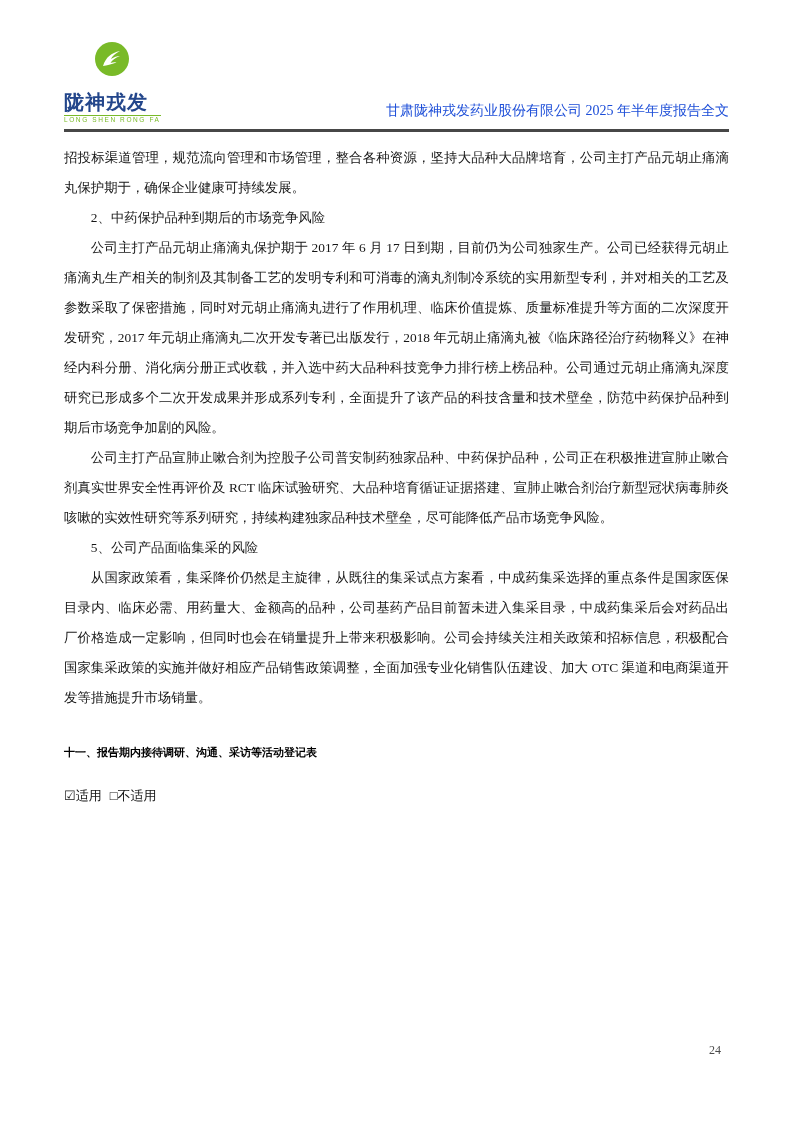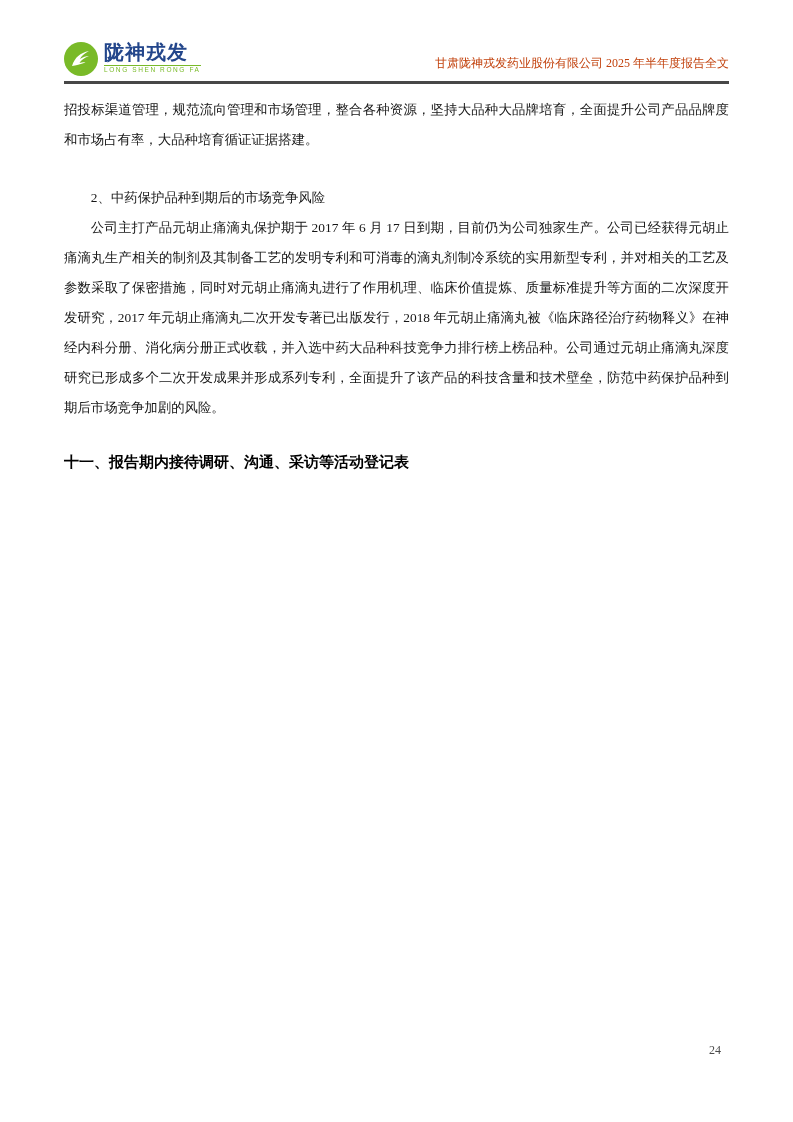--- a/index.html
+++ b/index.html
@@ -19,21 +19,23 @@
   .header {
     margin-top: 42px;
     display: flex;
     justify-content: space-between;
     align-items: flex-end;
     border-bottom: 3px solid #474747;
     padding-bottom: 5px;
   }
   .logo {
     display: flex;
-    gap: 6px;
+    align-items: center;
+    gap: 16px;
+    flex-direction: column;
   }
   .logo-circle {
     width: 34px;
     height: 34px;
     border-radius: 50%;
     background: #79ba28;
     display: flex;
     align-items: center;
     justify-content: center;
     flex: 0 0 auto;
@@ -50,40 +52,40 @@
   .logo-sub {
     font-family: "Liberation Sans", "DejaVu Sans", sans-serif;
     font-size: 6.5px;
     letter-spacing: 1.6px;
     color: #79ba28;
     margin-top: 3px;
     border-top: 1px solid #79ba28;
     padding-top: 1px;
   }
   .doc-title {
-    font-size: 12px;
-    color: #c2410c;
+    font-size: 14px;
+    color: #1d4ed8;
     padding-bottom: 4px;
     white-space: nowrap;
   }
   
   .content {
     margin-top: 11px;
     font-size: 13.4px;
     line-height: 30px;
     text-align: justify;
     color: #161616;
   }
   .para { text-indent: 2em; }
   .para-cont { text-indent: 0; }
-  .subheading { text-indent: 2em; margin-top: 28px; }
+  .subheading { text-indent: 2em; }
   .section-heading {
     font-family: "Liberation Sans", "DejaVu Sans", sans-serif;
     font-weight: bold;
-    font-size: 15px;
+    font-size: 11px;
     color: #000000;
     margin-top: 26px;
     line-height: 26px;
   }
   .applicability {
     margin-top: 20px;
     font-size: 13px;
     line-height: 22px;
     color: #161616;
   }
@@ -113,23 +115,29 @@
       </div>
       <div class="logo-textcol">
         <span class="logo-name">陇神戎发</span>
         <span class="logo-sub">LONG SHEN RONG FA</span>
       </div>
     </div>
     <div class="doc-title">甘肃陇神戎发药业股份有限公司 2025 年半年度报告全文</div>
   </div>
 
   <div class="content">
-    <p class="para-cont">招投标渠道管理，规范流向管理和市场管理，整合各种资源，坚持大品种大品牌培育，全面提升公司产品品牌度和市场占有率，大品种培育循证证据搭建。</p>
+    <p class="para-cont">招投标渠道管理，规范流向管理和市场管理，整合各种资源，坚持大品种大品牌培育，公司主打产品元胡止痛滴丸保护期于，确保企业健康可持续发展。</p>
     <p class="subheading">2、中药保护品种到期后的市场竞争风险</p>
     <p class="para">公司主打产品元胡止痛滴丸保护期于 2017 年 6 月 17 日到期，目前仍为公司独家生产。公司已经获得元胡止痛滴丸生产相关的制剂及其制备工艺的发明专利和可消毒的滴丸剂制冷系统的实用新型专利，并对相关的工艺及参数采取了保密措施，同时对元胡止痛滴丸进行了作用机理、临床价值提炼、质量标准提升等方面的二次深度开发研究，2017 年元胡止痛滴丸二次开发专著已出版发行，2018 年元胡止痛滴丸被《临床路径治疗药物释义》在神经内科分册、消化病分册正式收载，并入选中药大品种科技竞争力排行榜上榜品种。公司通过元胡止痛滴丸深度研究已形成多个二次开发成果并形成系列专利，全面提升了该产品的科技含量和技术壁垒，防范中药保护品种到期后市场竞争加剧的风险。</p>
+    <p class="para">公司主打产品宣肺止嗽合剂为控股子公司普安制药独家品种、中药保护品种，公司正在积极推进宣肺止嗽合剂真实世界安全性再评价及 RCT 临床试验研究、大品种培育循证证据搭建、宣肺止嗽合剂治疗新型冠状病毒肺炎咳嗽的实效性研究等系列研究，持续构建独家品种技术壁垒，尽可能降低产品市场竞争风险。</p>
+    <p class="subheading">5、公司产品面临集采的风险</p>
+    <p class="para">从国家政策看，集采降价仍然是主旋律，从既往的集采试点方案看，中成药集采选择的重点条件是国家医保目录内、临床必需、用药量大、金额高的品种，公司基药产品目前暂未进入集采目录，中成药集采后会对药品出厂价格造成一定影响，但同时也会在销量提升上带来积极影响。公司会持续关注相关政策和招标信息，积极配合国家集采政策的实施并做好相应产品销售政策调整，全面加强专业化销售队伍建设、加大 OTC 渠道和电商渠道开发等措施提升市场销量。</p>
 
     <h2 class="section-heading">十一、报告期内接待调研、沟通、采访等活动登记表</h2>
 
+    <div class="applicability">
+      <span class="box">☑</span><span>适用</span><span class="gap"></span><span class="box">□</span><span>不适用</span>
+    </div>
   </div>
 
 </div>
 
 <div class="page-number">24</div>
 
 </body></html>

